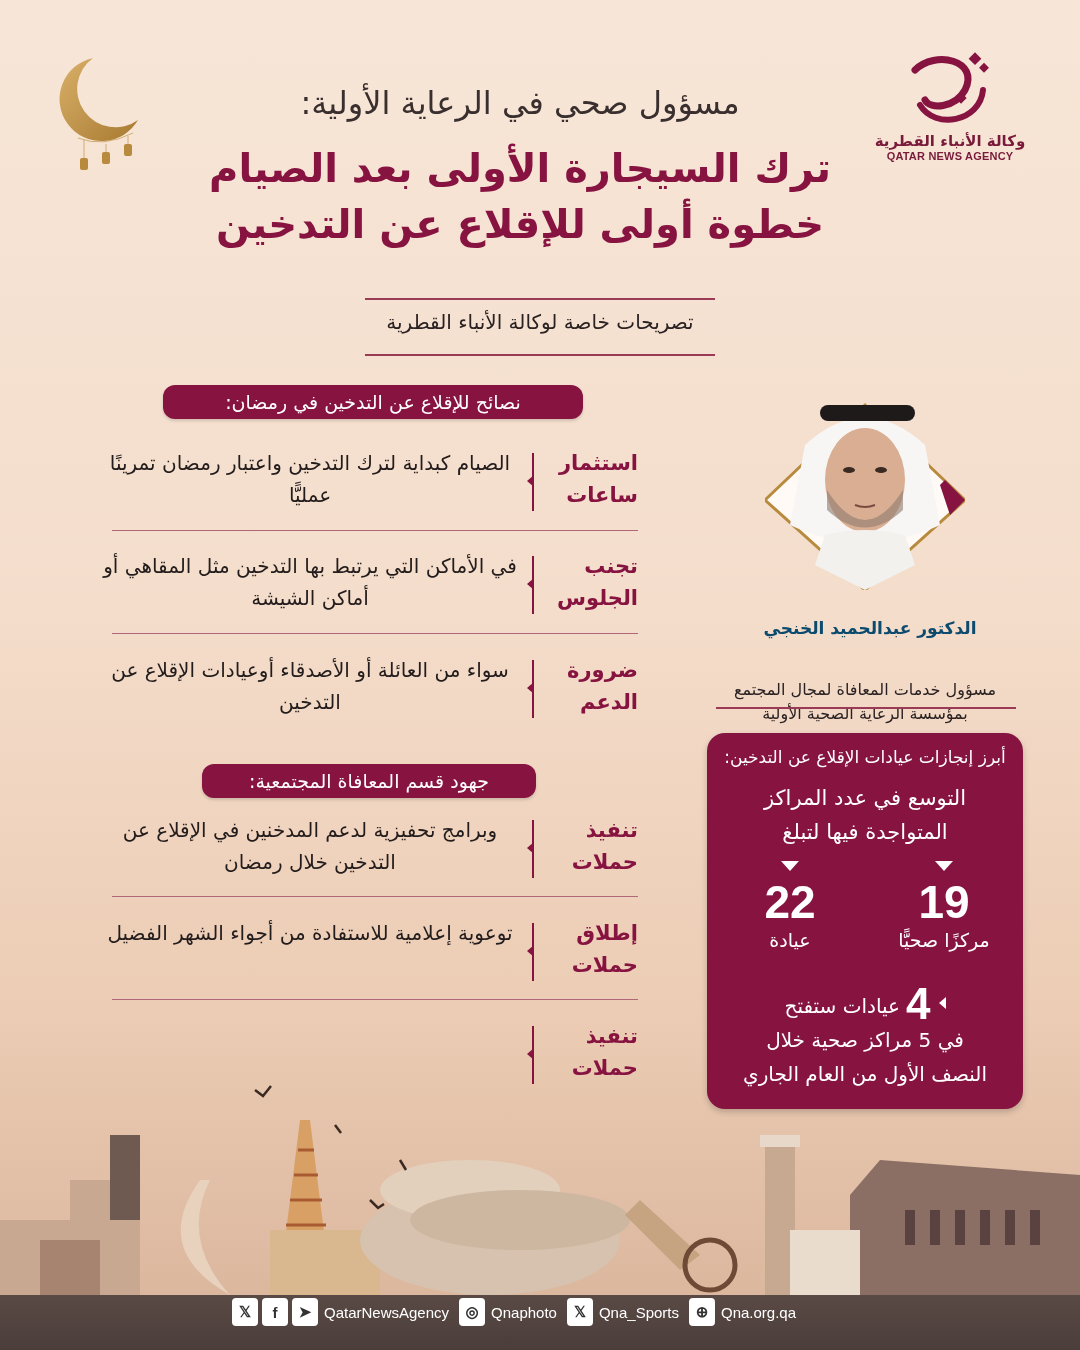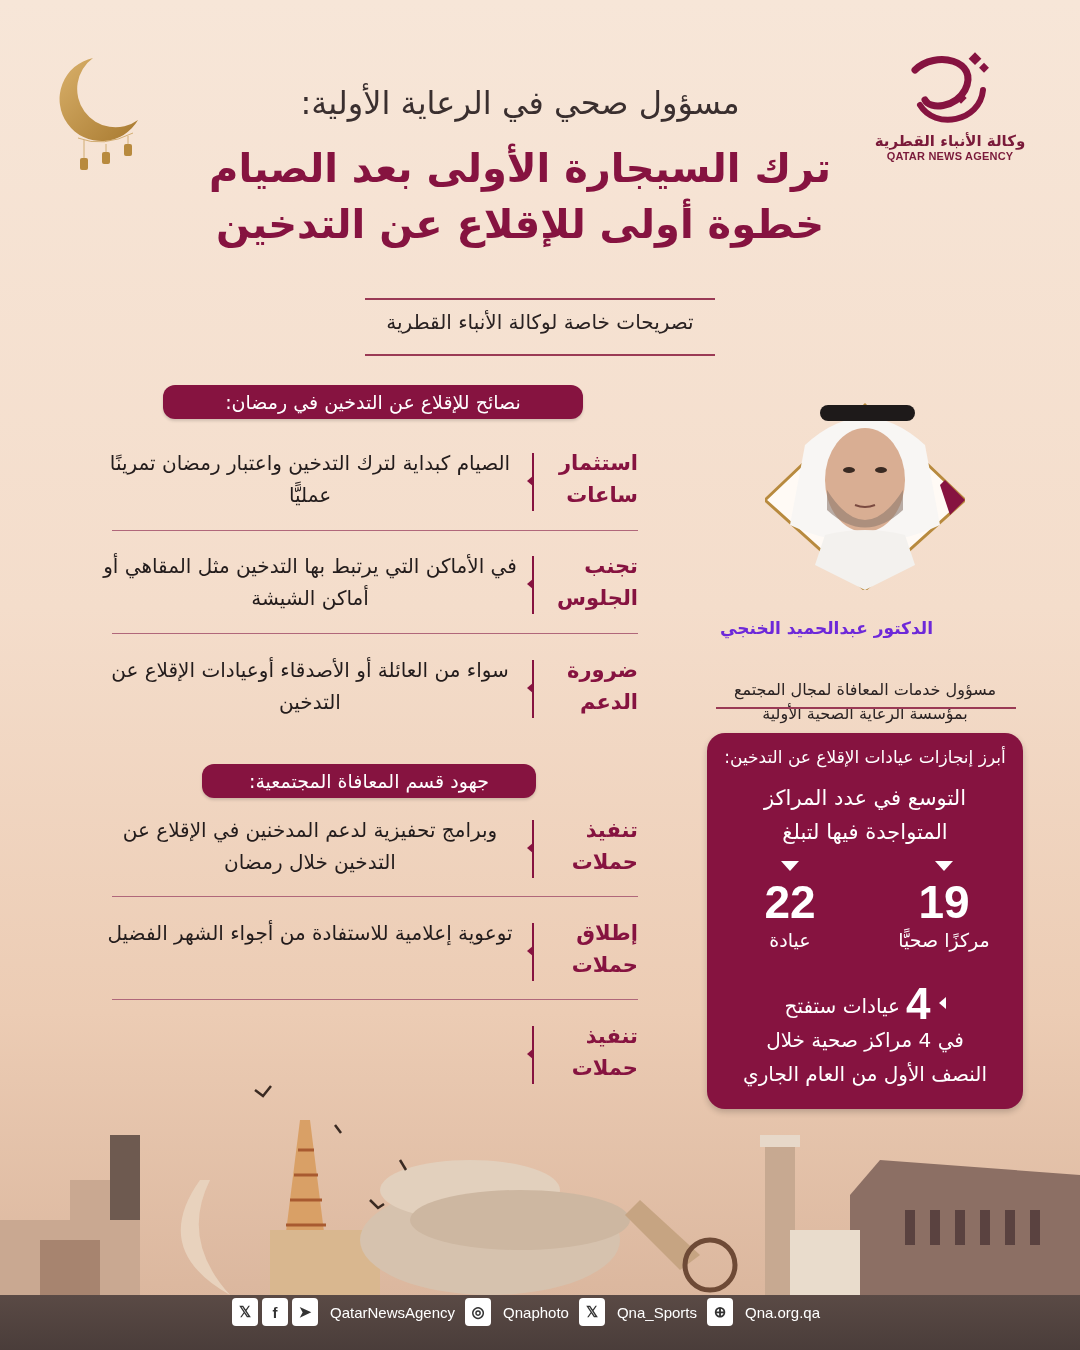--- a/index.html
+++ b/index.html
@@ -43,21 +43,21 @@
   .tip-arrow { position: absolute; right: 104px; top: 28px; width: 0; height: 0;
     border-top: 6px solid transparent; border-bottom: 6px solid transparent; border-right: 7px solid #861340; transform: translateX(-0px); }
   .tip-text {
     position: absolute; right: 118px; top: 0; width: 420px;
     font-size: 20px; color: #231c1c; line-height: 32px; text-align: center;
   }
   .divider { height: 1px; background: #b0677a; }
 
   
   .portrait { left: 765px; top: 385px; width: 200px; height: 205px; }
-  .doc-name { left: 720px; top: 618px; width: 300px; text-align: left; font-size: 17px; font-weight: bold; color: #6d28d9; }
+  .doc-name { left: 720px; top: 618px; width: 300px; text-align: center; font-size: 17px; font-weight: bold; color: #0c4a6e; }
   .doc-role { left: 700px; top: 650px; width: 330px; text-align: center; font-size: 16px; color: #2a2222; line-height: 24px; margin-top: 28px; }
 
   
   .stats {
     left: 707px; top: 733px; width: 316px; height: 376px;
     background: #861340; border-radius: 18px; color: #fff; text-align: center;
     box-shadow: 0 3px 6px rgba(0,0,0,0.2);
   }
   .stats-head { position: absolute; top: 14px; left: 0; width: 100%; font-size: 17px; }
   .stats-lead { position: absolute; top: 48px; left: 0; width: 100%; font-size: 21px; line-height: 34px; }
@@ -69,21 +69,21 @@
   .tri-left { display: inline-block; width: 0; height: 0; border-top: 6px solid transparent; border-bottom: 6px solid transparent; border-right: 7px solid #fff; margin-left: 8px; vertical-align: 4px; }
 
   
   .skyline { left: 0; top: 1080px; width: 1080px; height: 225px; }
 
   
   .footer { left: 0; top: 1295px; width: 1080px; height: 55px;
     background: linear-gradient(180deg, #5a4a45 0%, #4a3d3a 100%); }
   .social { left: 232px; top: 1297px; height: 30px; display: flex; direction: ltr; align-items: center; gap: 4px; font-family: "Liberation Sans", sans-serif; font-size: 15px; color: #fff; }
   .sicon { width: 26px; height: 28px; background: #fff; border-radius: 4px; color: #333; font-weight: bold; display: flex; align-items: center; justify-content: center; font-size: 15px; }
-  .slabel { margin: 0 6px 0 8px; text-align: right; }
+  .slabel { margin: 0 6px 0 2px; text-align: right; }
 </style>
 </head>
 <body>
 
 <div class="abs logo">
   <svg width="110" height="80" viewBox="0 0 110 80">
     <path d="M20 20 C 40 0, 85 10, 70 40 C 60 58, 35 60, 30 50" fill="none" stroke="#861340" stroke-width="7" stroke-linecap="round"></path>
     <path d="M25 55 C 40 80, 85 72, 88 40" fill="none" stroke="#861340" stroke-width="6" stroke-linecap="round"></path>
     <rect x="76" y="4" width="9" height="9" fill="#861340" transform="rotate(45 80 8)"></rect>
     <rect x="86" y="14" width="7" height="7" fill="#861340" transform="rotate(45 89 17)"></rect>
@@ -222,21 +222,21 @@
   <div class="tri-down" style="left:228px; top:128px;"></div>
   <div class="tri-down" style="left:74px; top:128px;"></div>
   <div class="stat-num" style="left:182px; top:142px;">19</div>
   <div class="stat-num" style="left:28px; top:142px;">22</div>
   <div class="stat-lbl" style="left:172px; top:196px;">مركزًا صحيًّا</div>
   <div class="stat-lbl" style="left:18px; top:196px;">عيادة</div>
   <div class="stats-foot">
     <div>
       <span class="tri-left"></span><span class="big4">4</span><span>عيادات ستفتح</span>
     </div>
-    <div>في 4 مراكز صحية خلال</div>
+    <div>في 5 مراكز صحية خلال</div>
     <div>النصف الأول من العام الجاري</div>
   </div>
 </div>
 
 <div class="abs skyline">
   <svg width="1080" height="225" viewBox="0 0 1080 225">
 
     <polygon points="0,140 70,140 70,100 110,100 110,55 140,55 140,215 0,215" fill="#c9a891"></polygon>
     <polygon points="110,55 140,55 140,140 110,140" fill="#6e5a50"></polygon>
     <rect x="40" y="160" width="60" height="55" fill="#a7846f"></rect>

